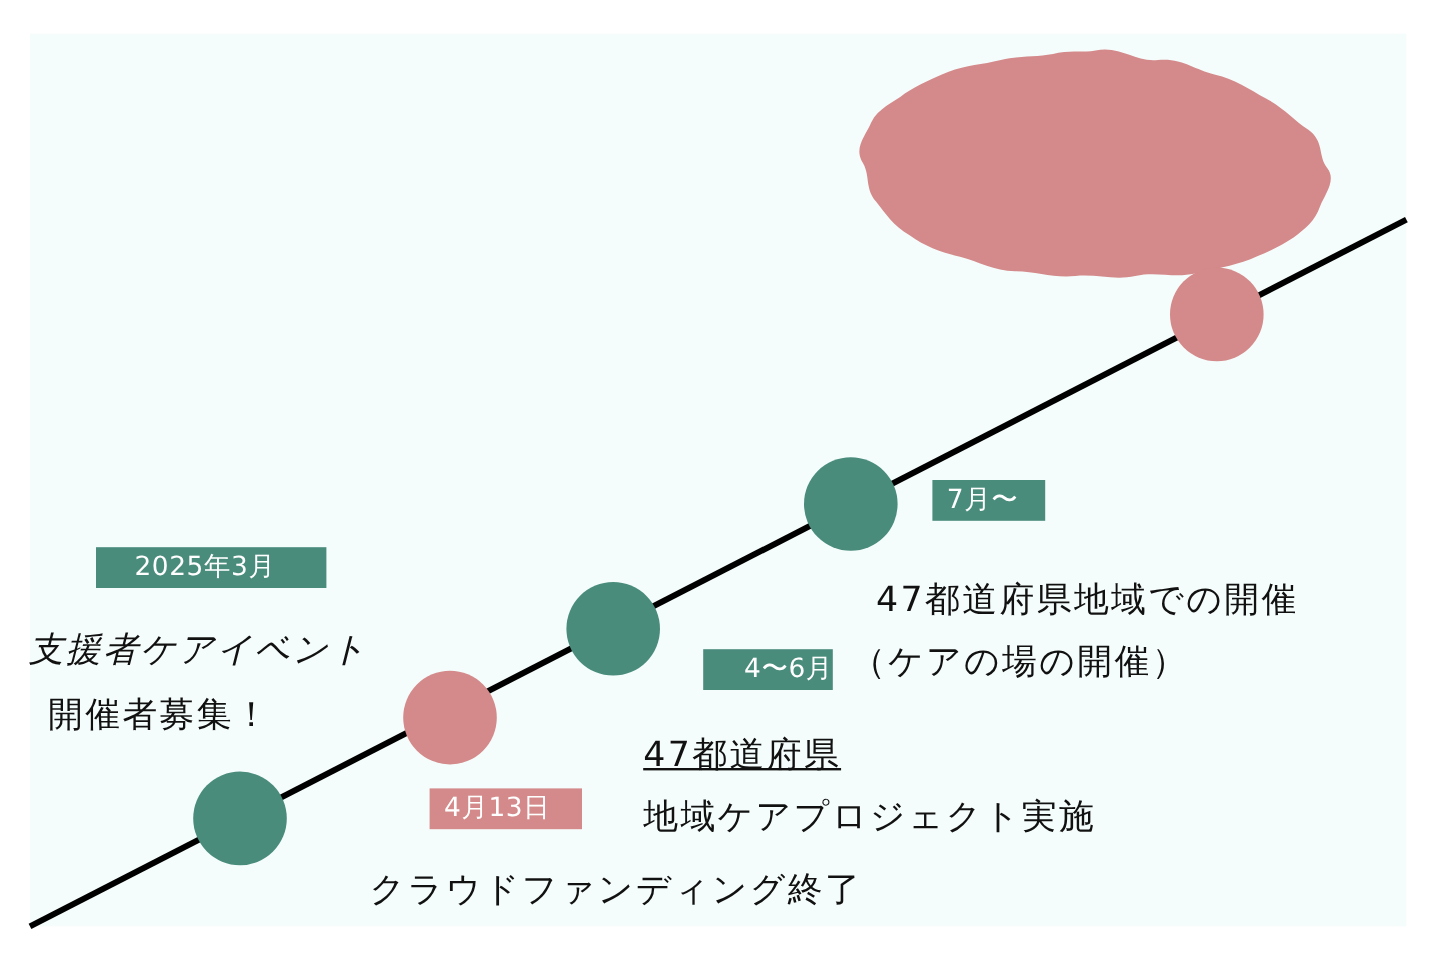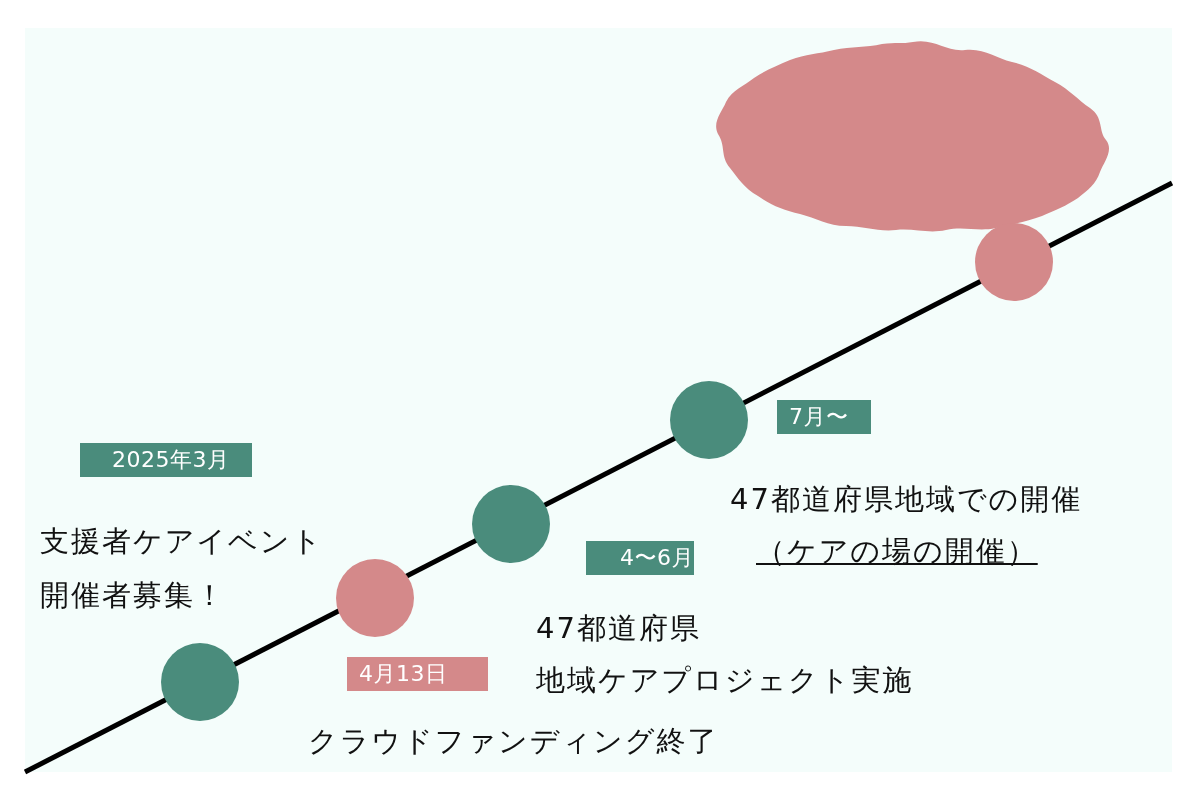--- a/index.html
+++ b/index.html
@@ -41,26 +41,26 @@
   <circle cx="200" cy="682" r="39" fill="#4a8c7c"></circle>
   <circle cx="375" cy="598" r="39" fill="#d4898a"></circle>
   <circle cx="511" cy="524" r="39" fill="#4a8c7c"></circle>
   <circle cx="709" cy="420" r="39" fill="#4a8c7c"></circle>
   <circle cx="1014" cy="262" r="39" fill="#d4898a"></circle>
 </svg>
 
 <div class="bubble-text">
 </div>
 
-<div class="tag teal" style="left:80px; top:443px; width:172px;padding-left:32px;">2025年3月</div>
-<div class="txt" style="left:40px; top:518px;">支援者ケアイベント</div>
+<div class="tag teal" style="left:80px; top:456px; width:192px;padding-left:32px;">2025年3月</div>
+<div class="txt" style="left:24px; top:518px;font-style:italic;">支援者ケアイベント</div>
 <div class="txt" style="left:40px; top:572px;">開催者募集！</div>
 
-<div class="tag pink" style="left:347px; top:657px; width:141px;">4月13日</div>
+<div class="tag pink" style="left:358px; top:657px; width:127px;">4月13日</div>
 <div class="txt" style="left:308px; top:718px;">クラウドファンディング終了</div>
 
 <div class="tag teal" style="left:586px; top:541px; width:108px;padding-left:34px;">4〜6月</div>
-<div class="txt" style="left:536px; top:605px;">47都道府県</div>
+<div class="txt" style="left:536px; top:605px;text-decoration:underline;">47都道府県</div>
 <div class="txt" style="left:536px; top:657px;text-align:center;">地域ケアプロジェクト実施</div>
 
 <div class="tag teal" style="left:777px; top:400px; width:94px;">7月〜</div>
 <div class="txt" style="left:730px; top:476px;">47都道府県地域での開催</div>
-<div class="txt" style="left:756px; top:528px;text-decoration:underline;">（ケアの場の開催）</div>
+<div class="txt" style="left:709px; top:528px;">（ケアの場の開催）</div>
 
 </body></html>

